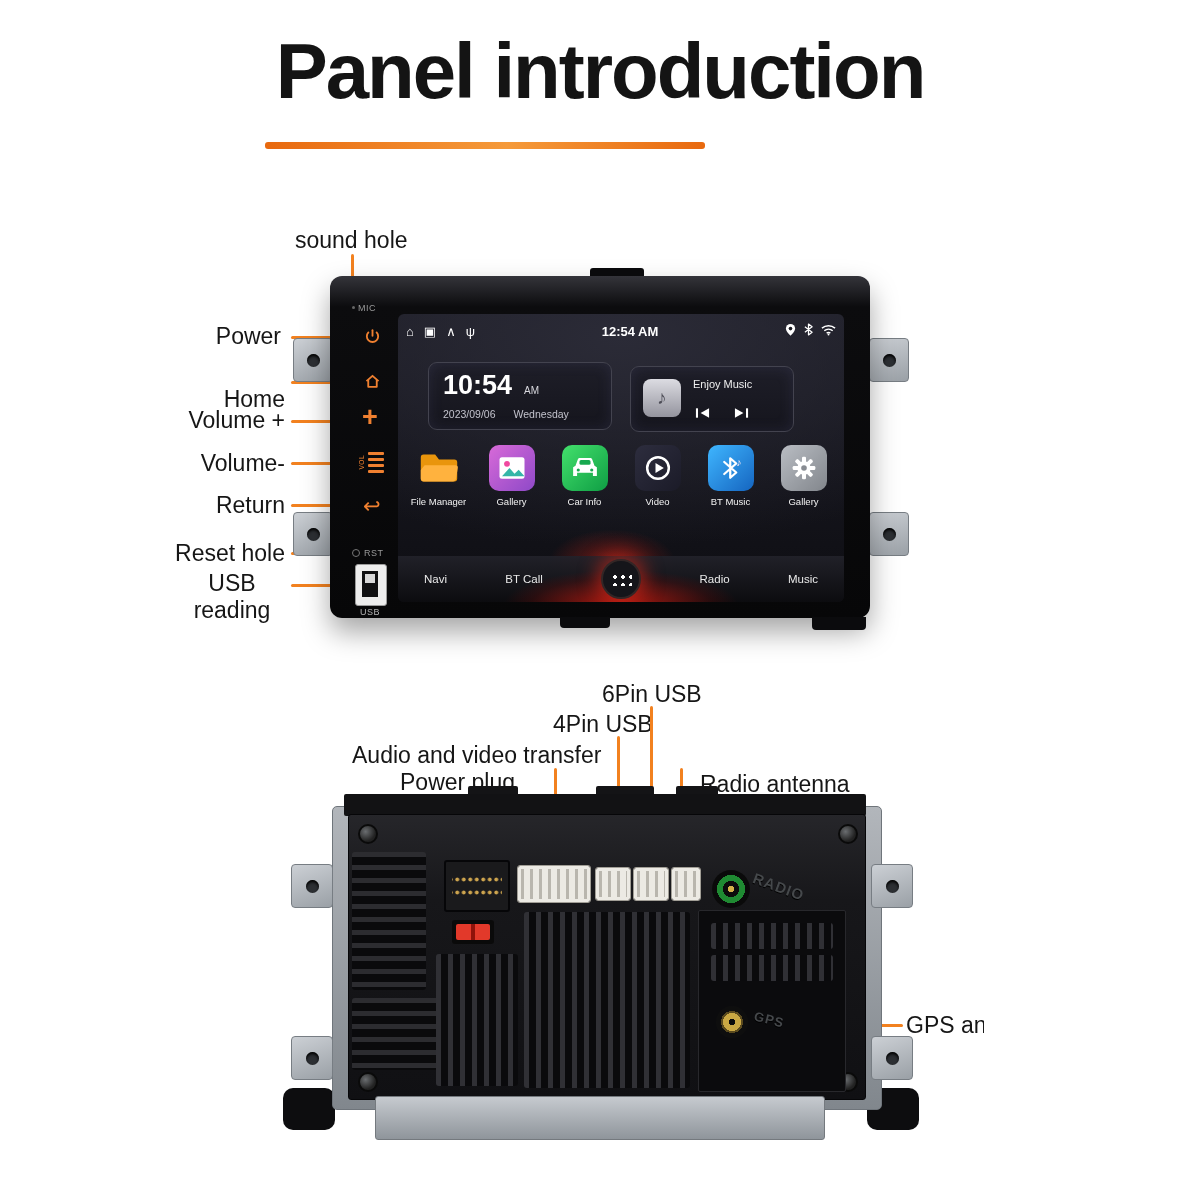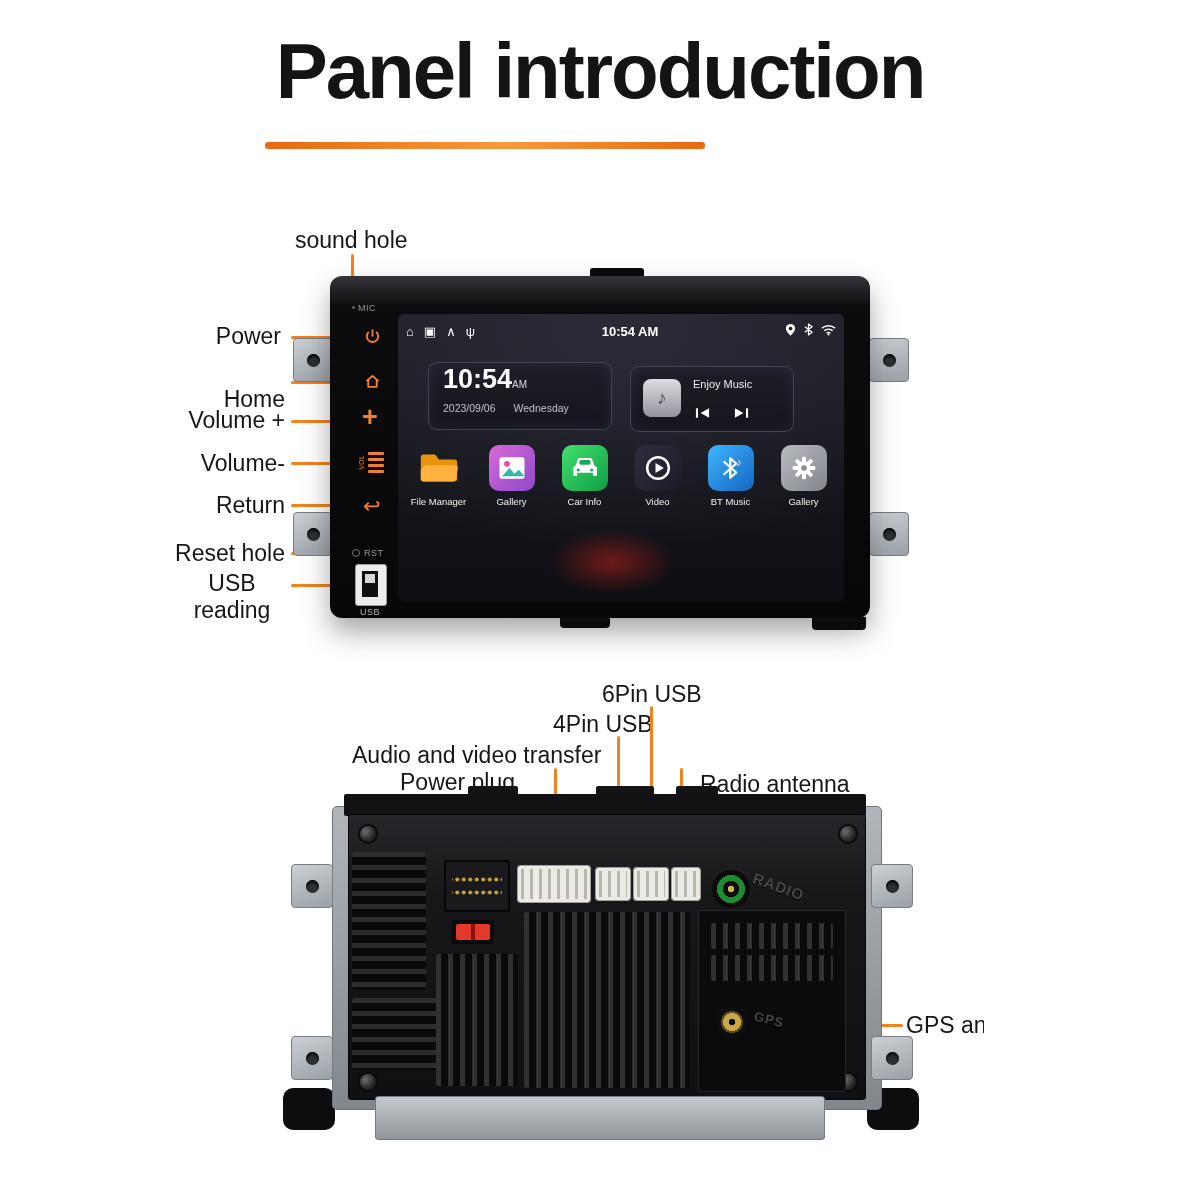--- a/index.html
+++ b/index.html
@@ -42,21 +42,21 @@
       linear-gradient(180deg,#1d1d26,#14141b 60%,#0e0e13);
       border-radius:6px;overflow:hidden;}
   .sbar{left:8px;top:4px;right:8px;height:26px;display:flex;align-items:center;
         justify-content:space-between;color:#fff;}
   .sbar .grp{display:flex;align-items:center;gap:10px;}
   .sbar .g{font-size:13px;line-height:1;}
   .sbar .time{font-size:13px;font-weight:bold;}
   .card{background:linear-gradient(180deg,#1e1e28,#15151d);border:1px solid #43434f;
         border-radius:9px;box-shadow:inset 0 0 14px rgba(100,100,150,.18);color:#fff;}
   .clock-time{font-size:27px;font-weight:bold;line-height:1;}
-  .clock-mer{font-size:10px;color:#d8d8de;margin-left:0;}
+  .clock-mer{font-size:10px;color:#d8d8de;margin-left:12px;}
   .clock-date{display:flex;gap:18px;font-size:10.5px;color:#c2c2cc;margin-top:9px;}
   .mtile{width:38px;height:38px;border-radius:8px;background:linear-gradient(180deg,#dcdce2,#94949e);
          display:flex;align-items:center;justify-content:center;font-size:19px;color:#4c4c56;}
   .mtitle{font-size:11px;color:#eee;}
   .transport{display:flex;gap:24px;align-items:center;}
   .apps{left:4px;top:131px;right:4px;display:flex;justify-content:space-around;}
   .app{width:70px;text-align:center;}
   .tile{width:46px;height:46px;border-radius:10px;margin:0 auto;display:flex;
         align-items:center;justify-content:center;}
   .app .nm{margin-top:5px;font-size:9.5px;color:#f2f2f2;}
@@ -169,39 +169,39 @@
 
     <div class="abs screen" style="left:68px;top:38px;width:446px;height:288px;">
 
       <div class="abs sbar">
         <span class="grp">
           <span class="g">⌂</span>
           <span class="g">▣</span>
           <span class="g">∧</span>
           <span class="g">ψ</span>
         </span>
-        <span class="time">10:54 AM</span>
+        <span class="time">12:54 AM</span>
         <span class="grp" style="gap:8px;">
           <span><svg width="11" height="13" viewBox="0 0 12 14">
                 <path d="M6 1a5 5 0 0 0-5 5c0 3.6 5 7.8 5 7.8S11 9.6 11 6a5 5 0 0 0-5-5z" fill="#fff"></path>
                 <circle cx="6" cy="6" r="2" fill="#1b1b22"></circle>
               </svg></span>
           <span><svg width="9" height="13" viewBox="0 0 10 14" fill="none" stroke="#fff" stroke-width="1.4" stroke-linejoin="round">
                 <path d="M1 4l8 6-4 3V1l4 3-8 6"></path>
               </svg></span>
           <span><svg width="15" height="12" viewBox="0 0 16 12" fill="none" stroke="#fff" stroke-width="1.6">
                 <path d="M1 4a11 11 0 0 1 14 0"></path>
                 <path d="M3.5 6.8a7 7 0 0 1 9 0"></path>
                 <path d="M6 9.4a3.5 3.5 0 0 1 4 0"></path>
                 <circle cx="8" cy="10.8" r="1" fill="#fff" stroke="none"></circle>
               </svg></span>
         </span>
       </div>
 
-      <div class="abs card" style="left:30px;top:48px;width:184px;height:68px;padding:3px 14px;box-sizing:border-box;">
+      <div class="abs card" style="left:30px;top:48px;width:184px;height:68px;padding:9px 14px;box-sizing:border-box;">
         <div style="display:flex;align-items:baseline;">
           <span class="clock-time">10:54</span>
           <span class="clock-mer">AM</span>
         </div>
         <div class="clock-date">
           <span>2023/09/06</span>
           <span>Wednesday</span>
         </div>
       </div>
 
@@ -281,20 +281,29 @@
                   <rect x="21" y="7" width="6" height="34" rx="2" transform="rotate(135 24 24)"></rect>
                 </g>
                 <circle cx="24" cy="24" r="10" fill="#fff"></circle>
                 <circle cx="24" cy="24" r="4.2" fill="#888c92"></circle>
               </svg>
           </div>
           <div class="nm">Gallery</div>
         </div>
       </div>
 
+      <div class="abs dock">
+        <span>Navi</span>
+        <span>BT Call</span>
+        <span class="dockbtn">
+            <span class="dots"></span>
+          </span>
+        <span>Radio</span>
+        <span>Music</span>
+      </div>
     </div>
   </div>
   <div class="abs" style="left:560px;top:617px;width:50px;height:11px;background:#0b0b0d;border-radius:0 0 4px 4px;"></div>
   <div class="abs" style="left:812px;top:617px;width:54px;height:13px;background:#0b0b0d;border-radius:0 0 4px 4px;"></div>
 
   <div class="abs lbl" style="left:602px;top:681px;">6Pin USB</div>
   <div class="abs lbl" style="left:553px;top:711px;">4Pin USB</div>
   <div class="abs lbl" style="left:352px;top:742px;">Audio and video transfer</div>
   <div class="abs lbl" style="left:400px;top:769px;">Power plug</div>
   <div class="abs lbl" style="left:700px;top:771px;">Radio antenna</div>

